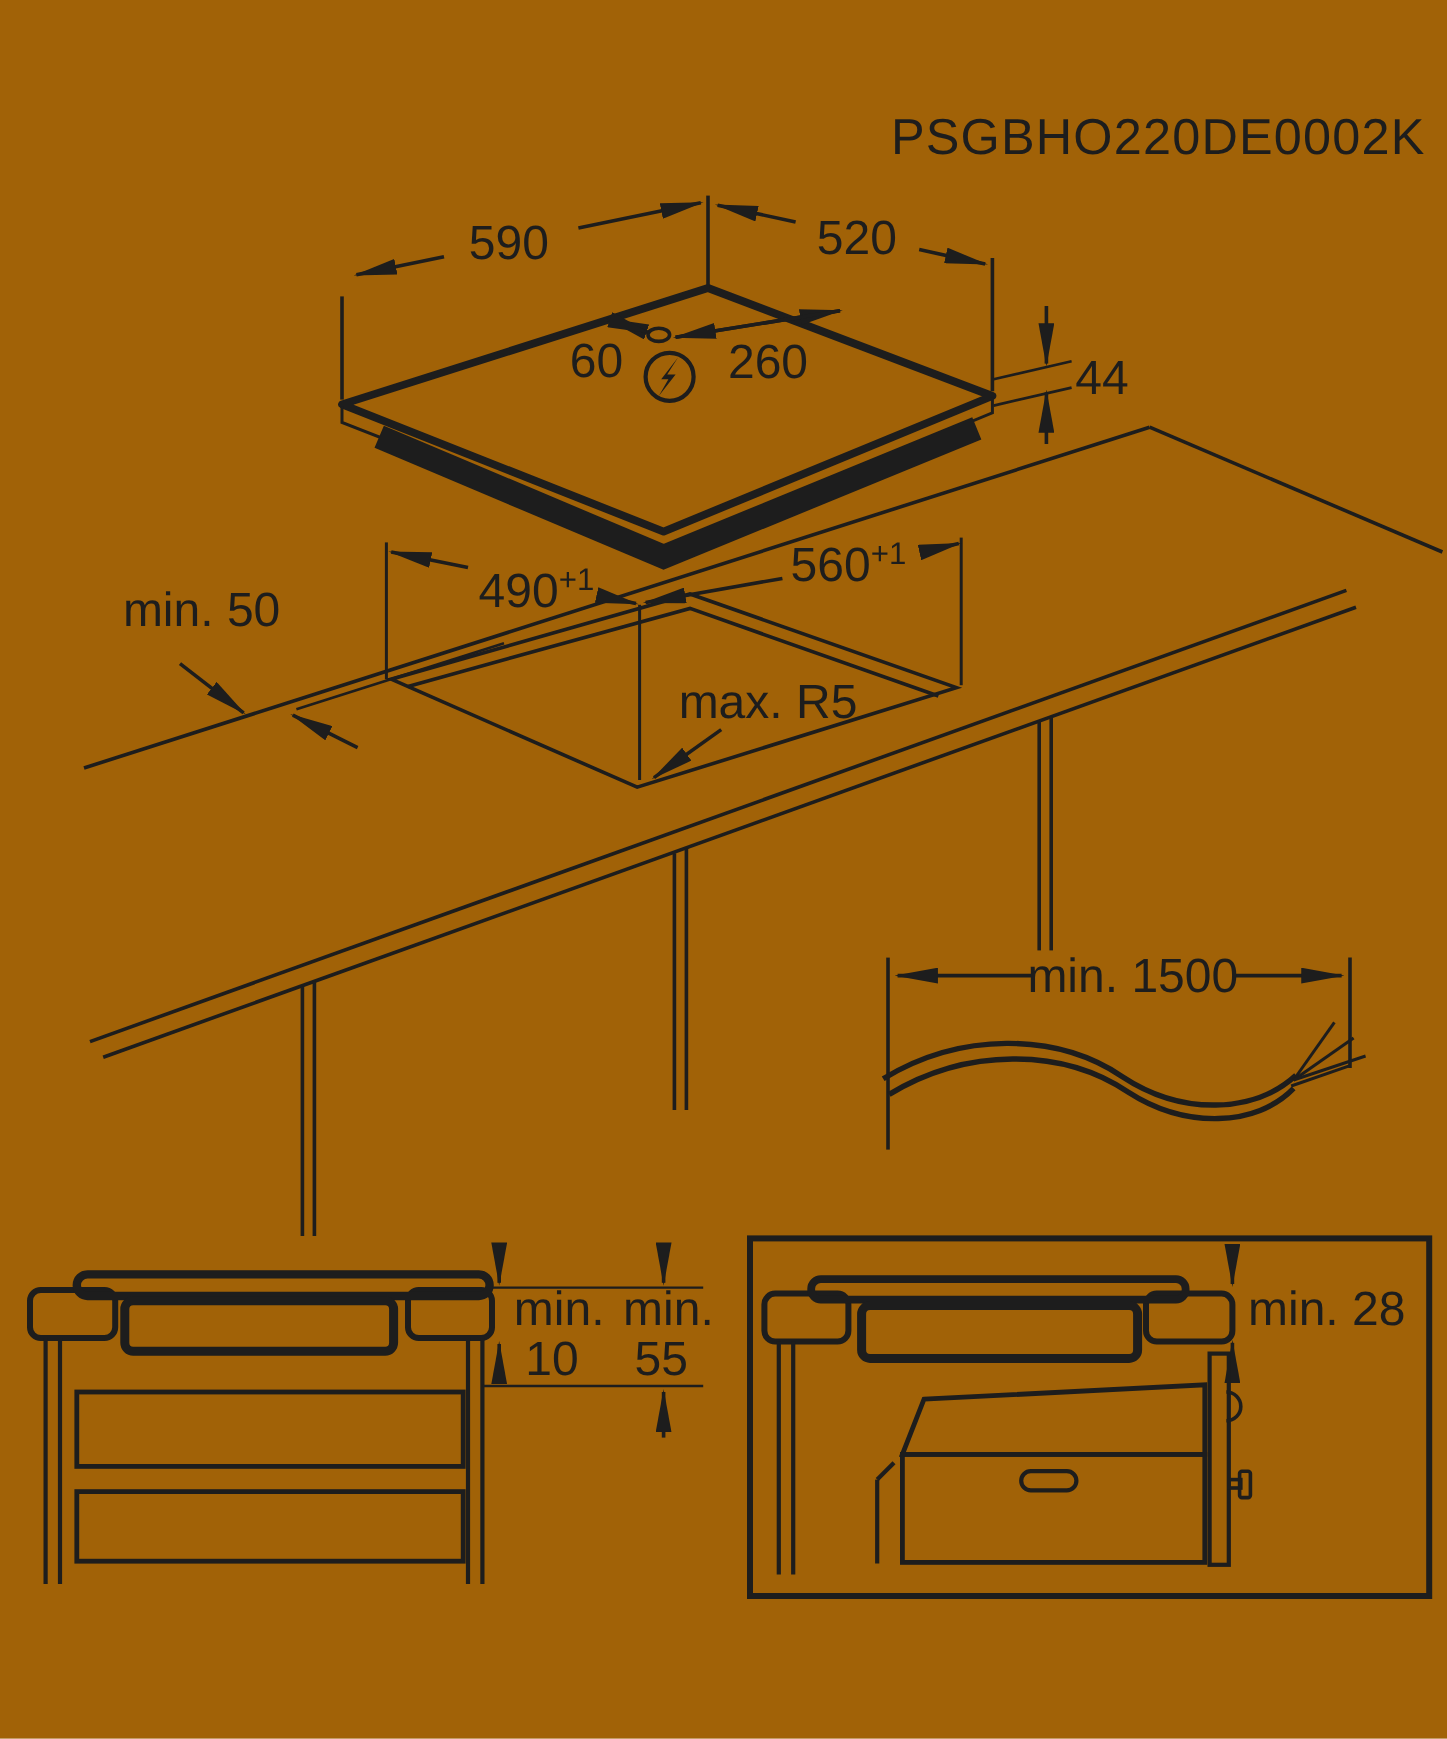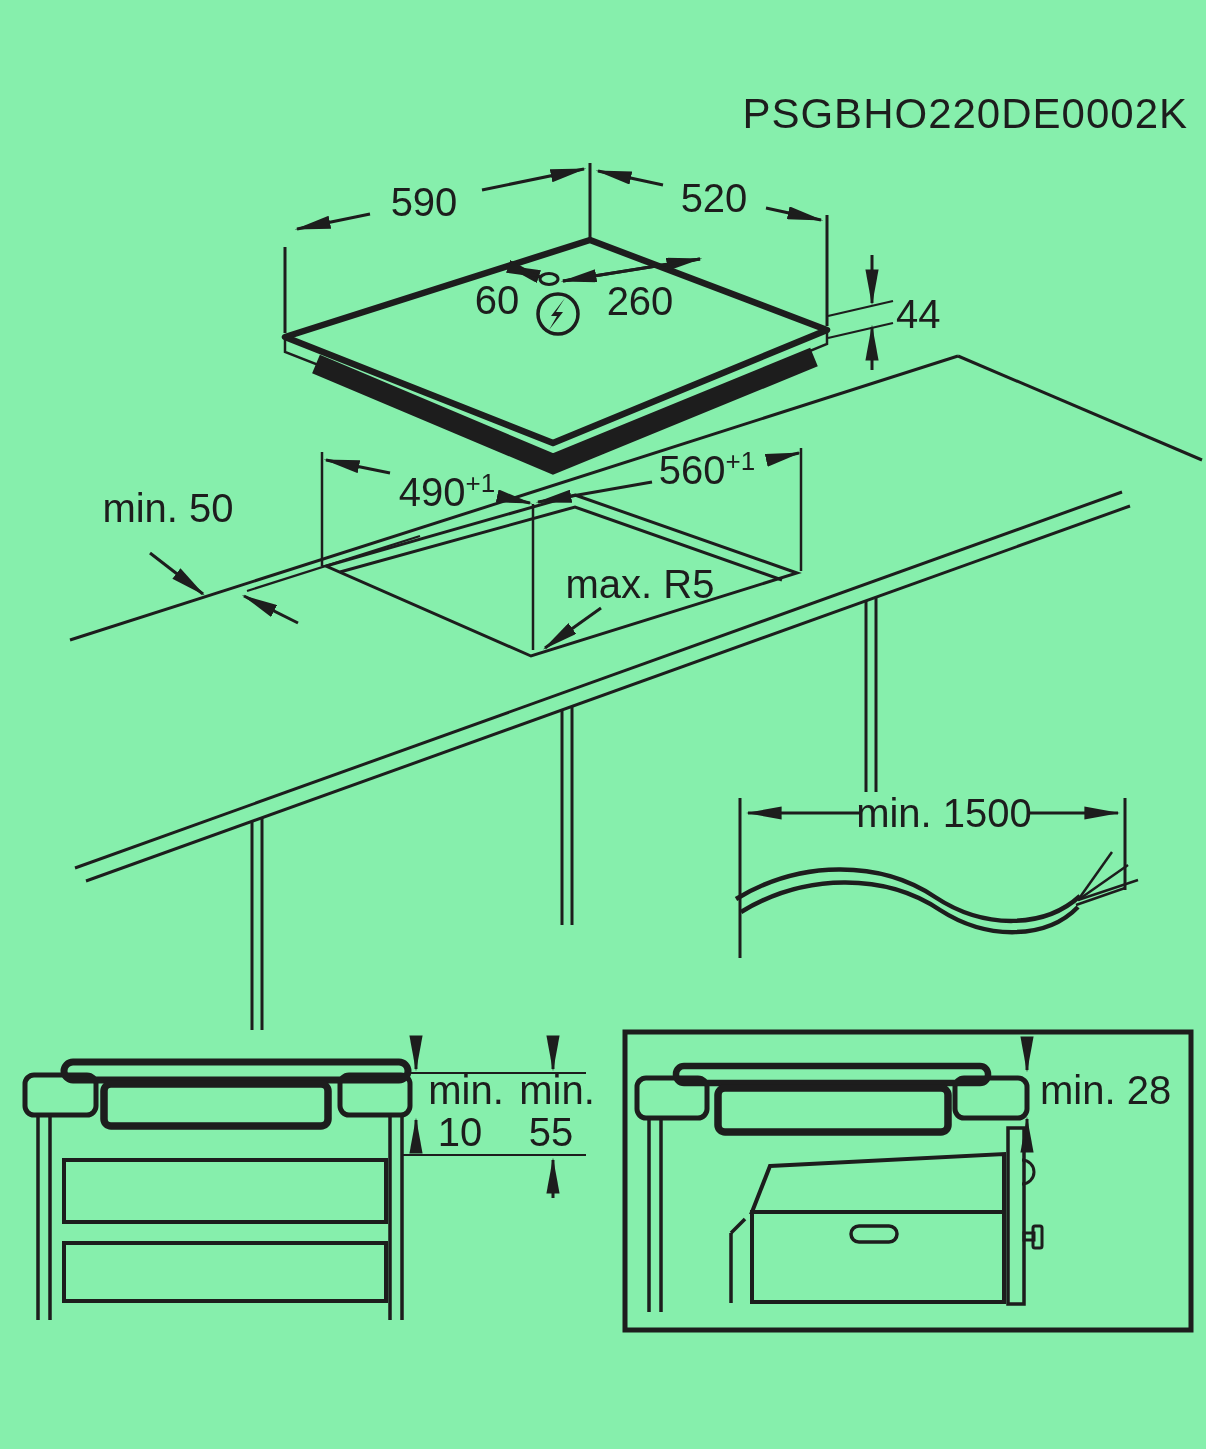--- a/index.html
+++ b/index.html
@@ -1,16 +1,16 @@
 <!DOCTYPE html>
 <html><head>
 <meta charset="utf-8">
 <style>
   html,body { margin:0; padding:0; background:#ffffff; }
-  .canvas { position:relative; width:1206px; height:1449px; background:#86efac; overflow:hidden; }
+  .canvas { position:relative; width:1206px; height:1449px; background:#a16207; overflow:hidden; }
   svg { display:block; }
   text {
     font-family:"Liberation Sans", sans-serif;
     fill:#1d1d1d;
   }
   .title  { font-size:42px; letter-spacing:1px; }
   .dim    { font-size:40px; }
   .sup    { font-size:26px; }
   .ln     { stroke:#1d1d1d; fill:none; }
 </style>

